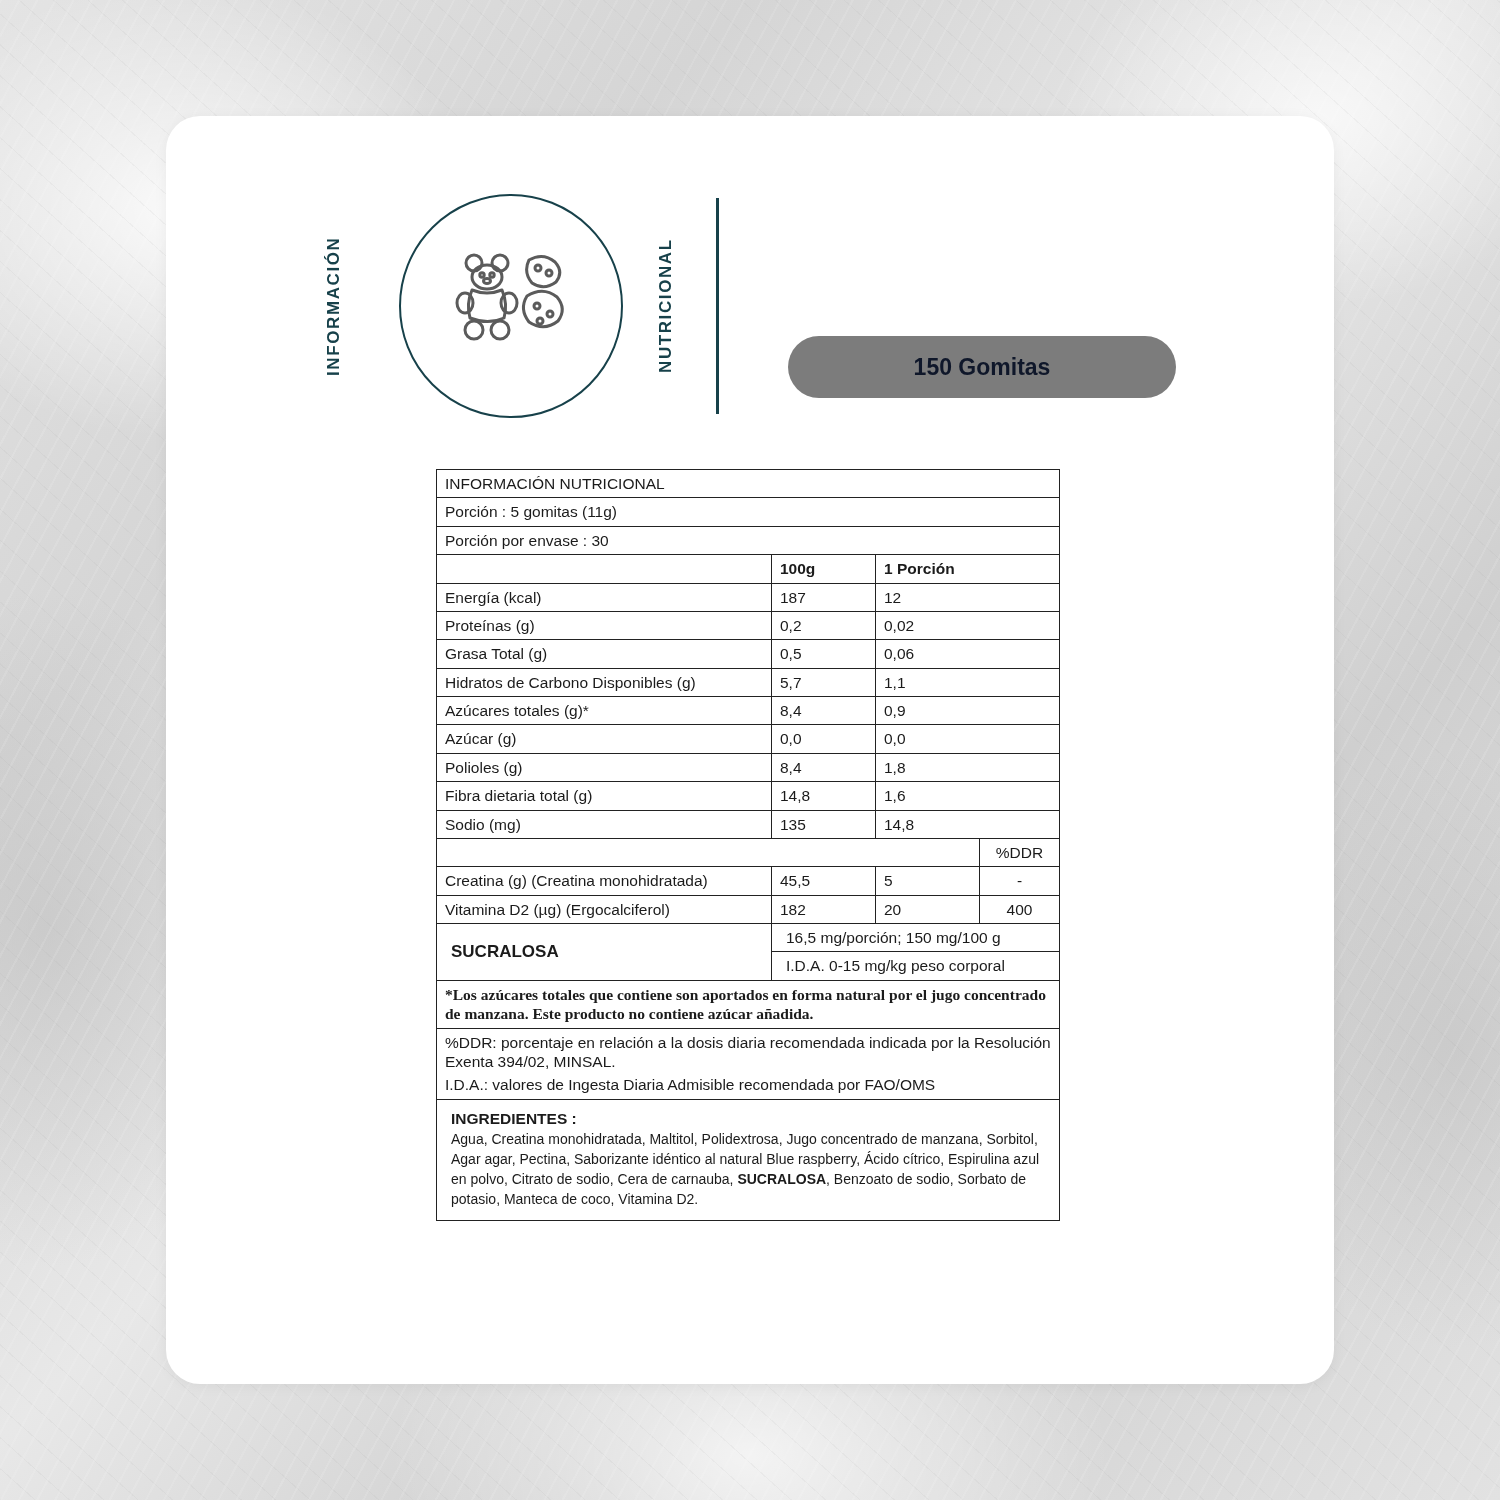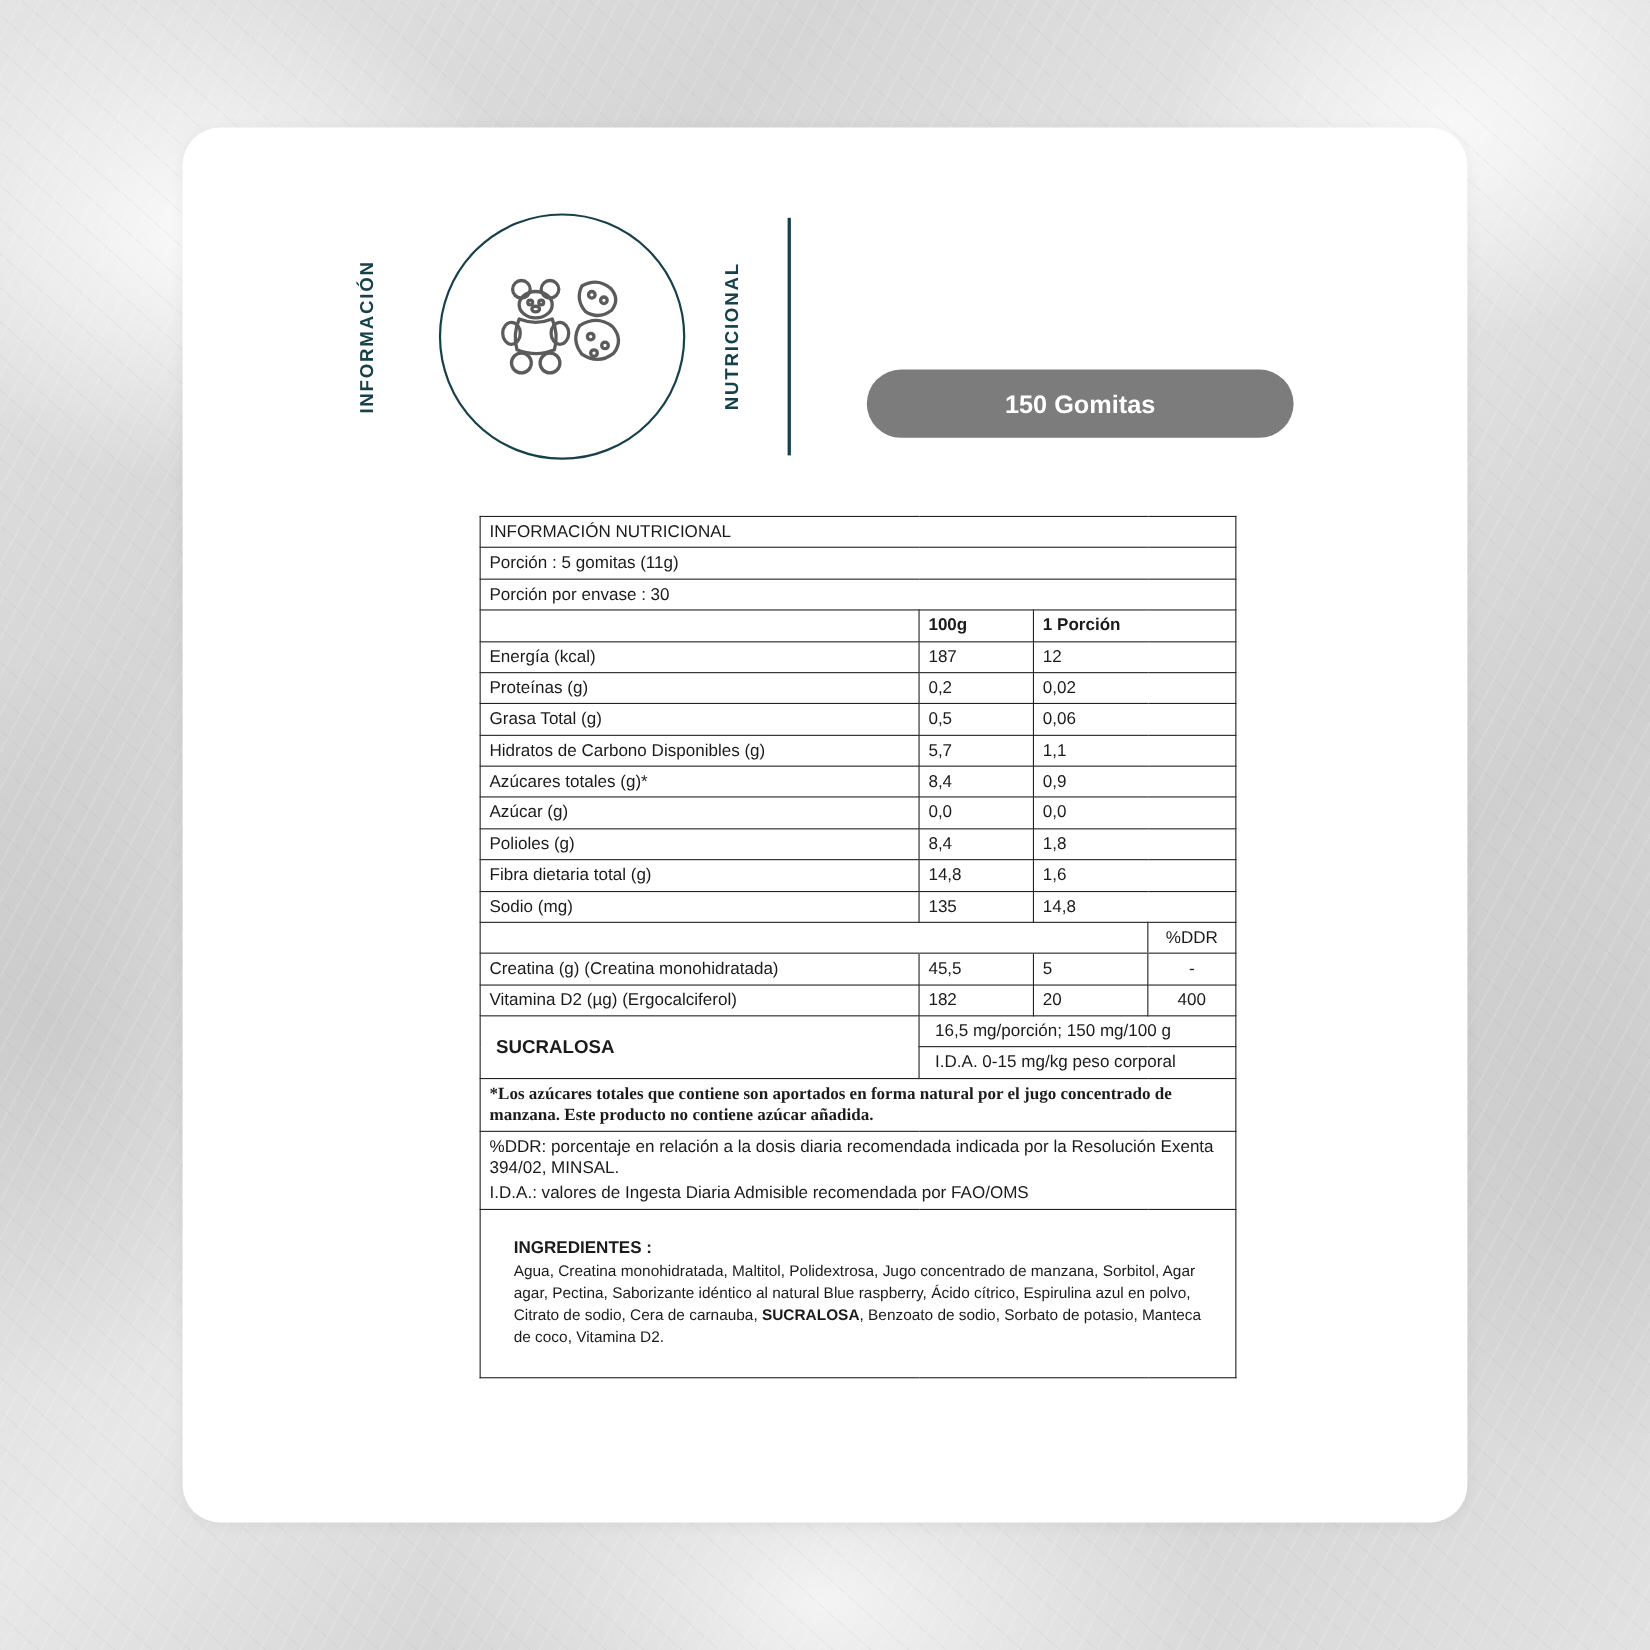--- a/index.html
+++ b/index.html
@@ -73,29 +73,29 @@
     width: 420px;
     text-align: center;
     font-size: 56px; font-weight: 800; letter-spacing: 1px;
     color: #1b1b1b;
   }
   .pill {
     position: absolute; left: 622px; top: 220px;
     width: 388px; height: 62px;
     background: #7c7c7c;
     border-radius: 32px;
-    color: #ffffff; font-size: 23px; font-weight: 700;
+    color: #0f172a; font-size: 23px; font-weight: 700;
     display: flex; align-items: center; justify-content: center;
   }
 
   
   .nutri {
     position: absolute;
     left: 270px; top: 353px;
-    width: 688px;
+    width: 624px;
     border: 1.5px solid #222;
     border-collapse: collapse;
     background: #fff;
   }
   .nutri td {
     border: 1px solid #222;
     padding: 4px 8px;
     font-size: 15.5px;
     color: #1b1b1b;
     vertical-align: middle;
@@ -257,20 +257,20 @@
       </tr>
 
       <tr>
         <td colspan="4" class="note-block">
           <div>%DDR: porcentaje en relación a la dosis diaria recomendada indicada por la Resolución Exenta 394/02, MINSAL.</div>
           <div style="margin-top:4px;">I.D.A.: valores de Ingesta Diaria Admisible recomendada por FAO/OMS</div>
         </td>
       </tr>
 
       <tr>
-        <td colspan="4" style="padding:16px;">
+        <td colspan="4" style="padding:0;">
           <div class="ingr-title">INGREDIENTES :</div>
           <div class="ingr-body"><span>Agua, Creatina monohidratada, Maltitol, Polidextrosa, Jugo concentrado de manzana, Sorbitol, Agar agar, Pectina, Saborizante idéntico al natural Blue raspberry, Ácido cítrico, Espirulina azul en polvo, Citrato de sodio, Cera de carnauba, </span><span class="b">SUCRALOSA</span><span>, Benzoato de sodio, Sorbato de potasio, Manteca de coco, Vitamina D2.</span></div>
         </td>
       </tr>
     </tbody>
   </table>
 </div>
 
 </body></html>

